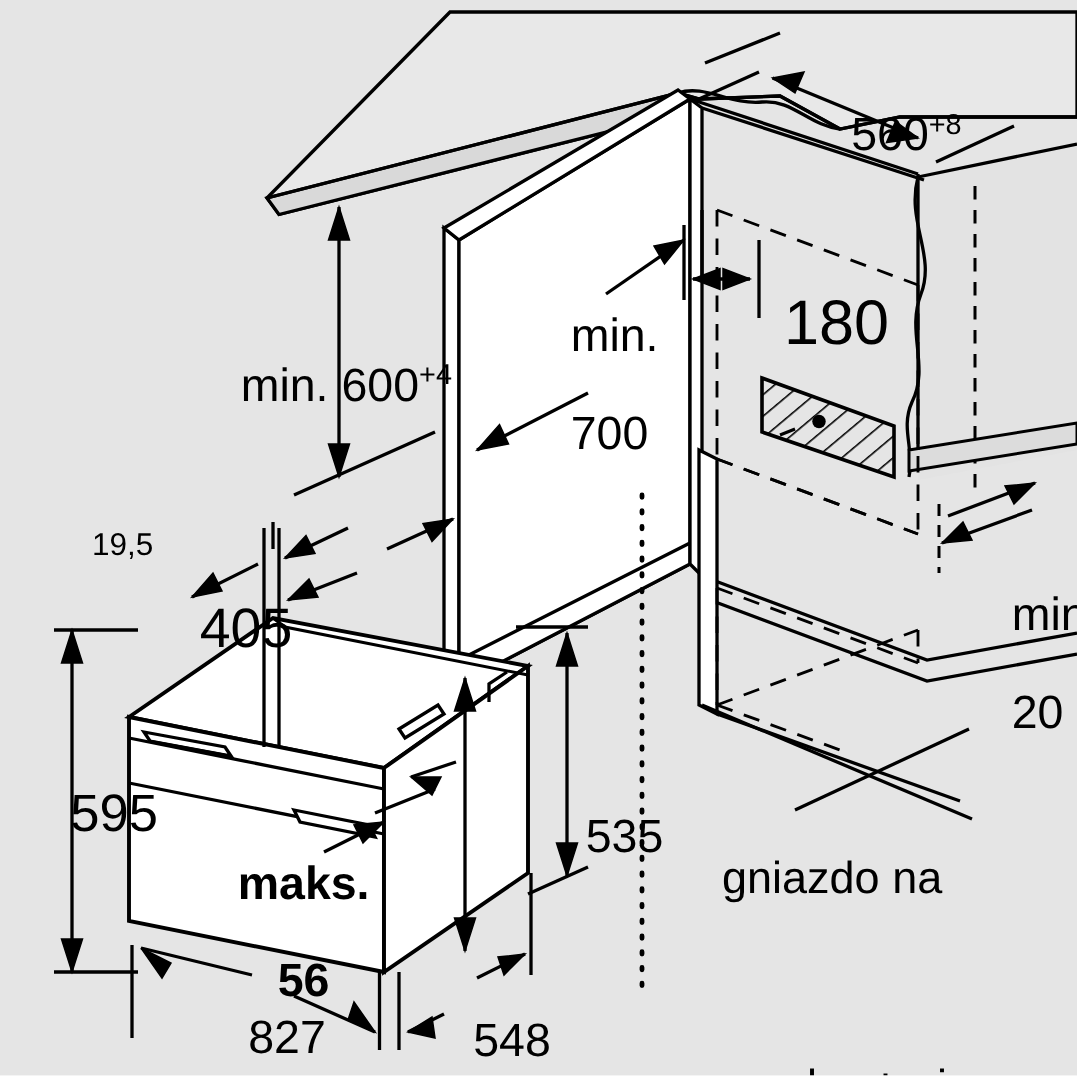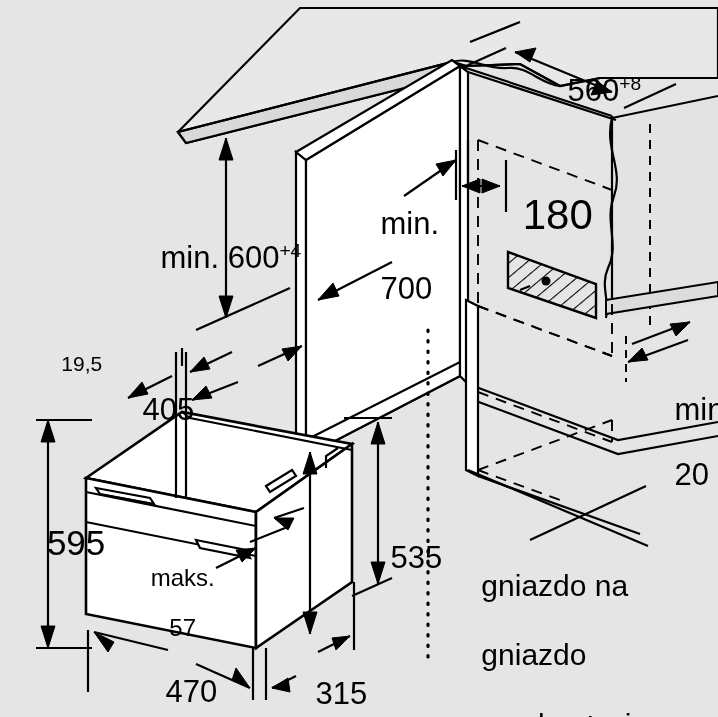--- a/index.html
+++ b/index.html
@@ -228,49 +228,49 @@
 
   <div class="lbl" style="left:640px; top:362px; font-size:31px; text-align:left;">
     <span>min.</span><br>
     <span>20</span>
   </div>
 
   <div class="lbl" style="left:38px; top:331px; font-size:21px;">
     <span>19,5</span>
   </div>
 
-  <div class="lbl" style="left:108px; top:362px; font-size:31px;">
+  <div class="lbl" style="left:92px; top:362px; font-size:37px;">
     <span>405</span>
   </div>
 
   <div class="lbl" style="left:8px; top:489px; font-size:35px;">
     <span>595</span>
   </div>
 
   <div class="lbl" style="left:356px; top:510px; font-size:31px;">
     <span>535</span>
   </div>
 
 
-  <div class="lbl" style="left:124px; top:541px; font-size:24px; text-align:center;">
+  <div class="lbl" style="left:124px; top:541px; font-size:31px; text-align:center;font-weight:bold;">
     <span>maks.</span><br>
-    <span>57</span>
+    <span>56</span>
   </div>
 
   <div class="lbl" style="left:131px; top:644px; font-size:31px;">
-    <span>470</span>
+    <span>827</span>
   </div>
 
   <div class="lbl" style="left:281px; top:646px; font-size:31px;">
-    <span>315</span>
+    <span>548</span>
   </div>
 
   <div class="lbl" style="left:448px; top:534px; font-size:30px; line-height:1.16;">
     <span>gniazdo na</span><br>
-    <span>gniazdo</span><br>
+    <br>
     <span>przyłączeniowe</span><br>
     <br>
     
   </div>
 
   <div class="lbl" style="left:492px; top:681px; font-size:30px;">
     <span>wymiary w mm</span>
   </div>
 
 </div>

